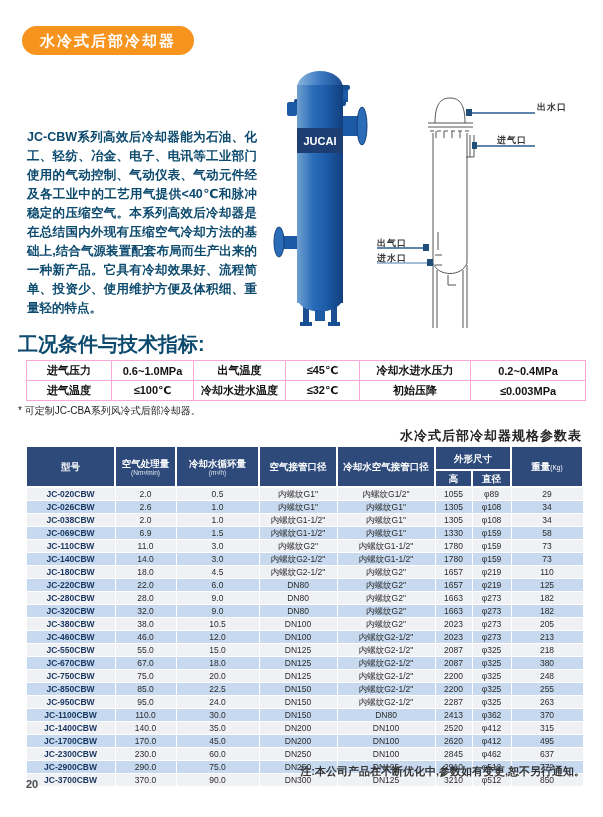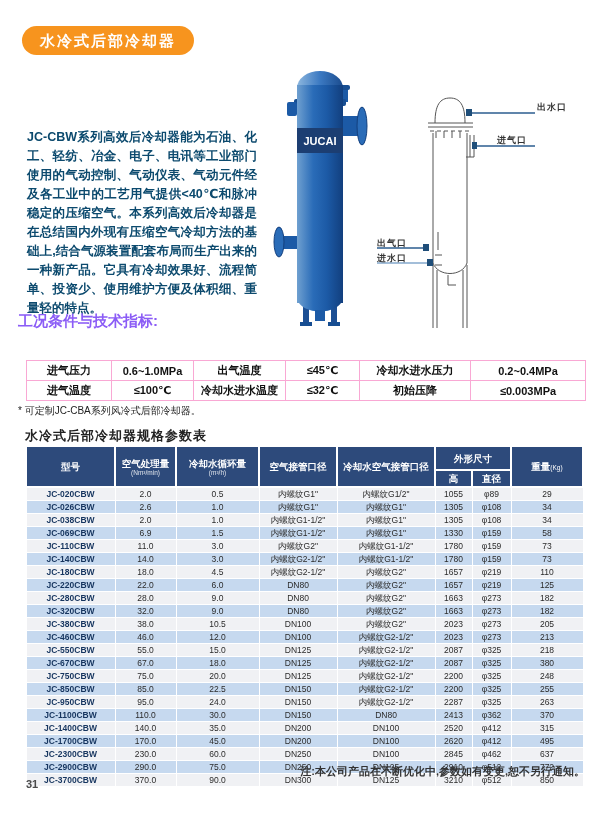--- a/index.html
+++ b/index.html
@@ -14,28 +14,28 @@
   
   .intro{position:absolute;left:27px;top:128px;width:230px;font-size:12.5px;line-height:19px;
          color:#0c4a6e;font-weight:600;text-align:justify;}
 
   
   .photo-svg{position:absolute;left:270px;top:58px;width:130px;height:272px;}
   .schem-svg{position:absolute;left:370px;top:70px;width:233px;height:268px;}
   .port-label{position:absolute;font-size:9px;color:#333;font-weight:600;letter-spacing:1px;}
 
   
-  .sec-head{position:absolute;left:18px;top:312px;font-size:15px;font-weight:bold;color:#8b5cf6;}
+  .sec-head{position:absolute;left:18px;top:331px;font-size:20px;font-weight:bold;color:#0c4a6e;}
   .cond-table{position:absolute;left:26px;top:360px;border-collapse:collapse;table-layout:fixed;width:559px;}
   .cond-table td{border:1px solid #f9a8d4;font-size:11px;height:19px;text-align:center;
                  color:#111;font-weight:600;padding:0;overflow:hidden;white-space:nowrap;}
   .cond-note{position:absolute;left:18px;top:404px;font-size:10px;font-weight:400;color:#222;}
 
   
-  .spec-title{position:absolute;left:25px;top:427px;width:557px;text-align:left;
+  .spec-title{position:absolute;left:25px;top:427px;width:557px;text-align:right;
               font-size:13px;font-weight:600;color:#222;letter-spacing:1px;}
   .spec-table{position:absolute;left:25px;top:445px;border-collapse:collapse;table-layout:fixed;width:557px;}
   .spec-table th{background:#2d4a7b;color:#fff;font-size:9.5px;font-weight:bold;
                  border:2px solid #fff;padding:0;line-height:11px;overflow:hidden;white-space:nowrap;}
   .spec-table th .unit{display:block;font-size:6.5px;font-weight:normal;opacity:.85;line-height:7px;}
   .spec-table th .kg{font-size:6.5px;font-weight:normal;}
   .spec-table thead tr:first-child th{height:22px;}
   .spec-table thead tr:last-child th{height:15px;}
   .spec-table td{font-size:8.5px;height:12px;line-height:12px;text-align:center;border:1px solid #fff;
                  padding:0;color:#2b2b2b;background:#f0f1f4;overflow:hidden;white-space:nowrap;}
@@ -443,14 +443,14 @@
           <td>DN300</td>
           <td>DN125</td>
           <td>3210</td>
           <td>φ512</td>
           <td>850</td>
         </tr>
       </tbody>
   </table>
 
   <div class="footer-note">注:本公司产品在不断优化中,参数如有变更,恕不另行通知。</div>
-  <div class="page-num">31</div>
+  <div class="page-num">20</div>
 </div>
 
 </body></html>

